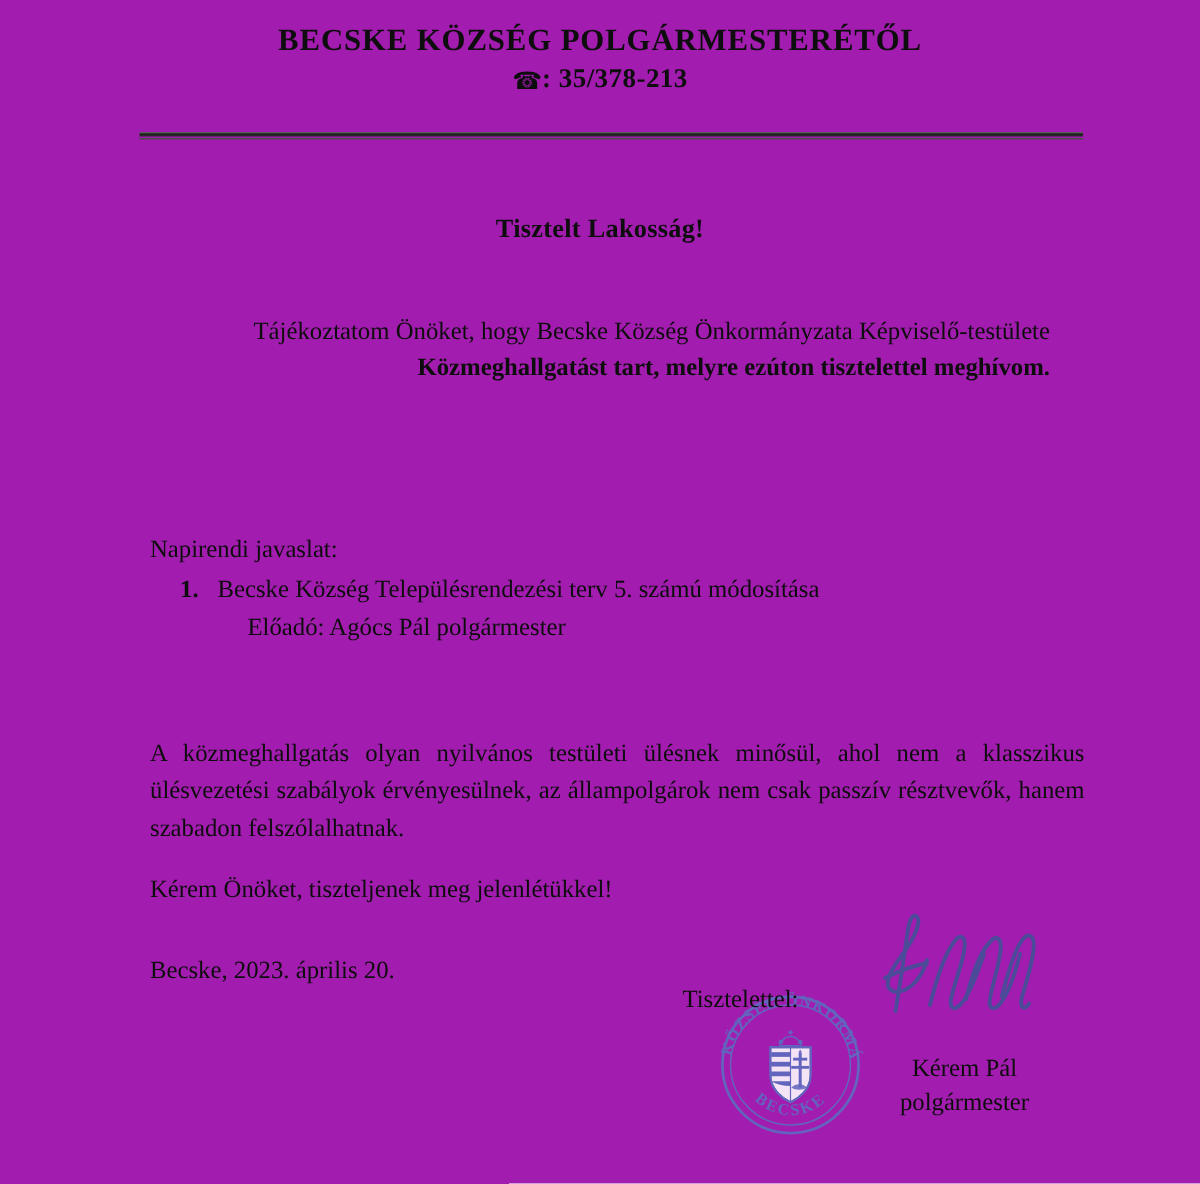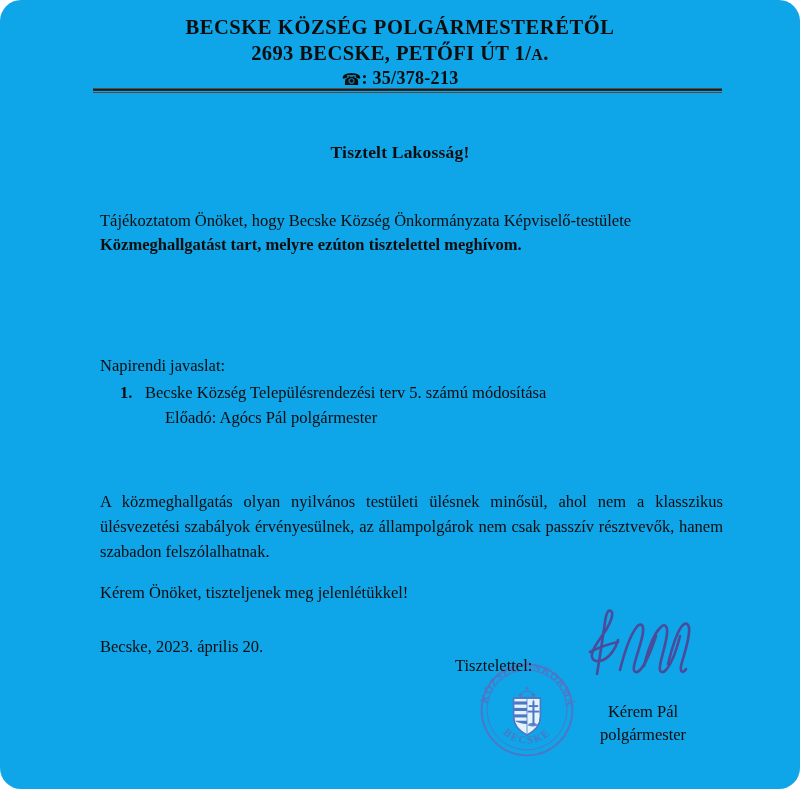--- a/index.html
+++ b/index.html
@@ -14,22 +14,21 @@
     position: relative;
     overflow: hidden;
     font-family: "Liberation Serif", "DejaVu Serif", serif;
     color: #0d0d0d;
     -webkit-font-smoothing: antialiased;
   }
 
   .page {
     position: absolute;
     inset: 0;
-    background: #0ea5e9;
-    border-radius: 21px;
+    background: #a21caf;
   }
 
   
   .letterhead {
     position: absolute;
     left: 0;
     right: 0;
     top: 14px;
     text-align: center;
   }
@@ -97,21 +96,21 @@
     font-size: 17.5px;
     font-weight: bold;
     letter-spacing: 0.2px;
   }
 
   .intro {
     position: absolute;
     left: 100px;
     width: 600px;
     top: 209px;
-    text-align: left;
+    text-align: right;
     font-size: 16.5px;
     line-height: 1.45;
   }
   .intro .bold-line {
     font-weight: bold;
     display: block;
   }
 
   .meeting-block {
     position: absolute;
@@ -229,23 +228,20 @@
   .sig-name .role { display: block; }
 </style>
 </head>
 <body>
 
 <div class="page">
 
   <header class="letterhead">
     <div class="lh-line1">BECSKE KÖZSÉG POLGÁRMESTERÉTŐL</div>
 
-    <div class="lh-line2">
-      <span>2693 BECSKE, PETŐFI ÚT 1/</span><span class="smallcap">A</span><span>.</span>
-    </div>
 
     <div class="lh-line3">
       <span class="phone-glyph">☎</span><span>:</span>
       <span>35/378-213</span>
     </div>
   </header>
 
   <div class="rule">
     <div class="bar-thick"></div>
     <div class="bar-thin"></div>

